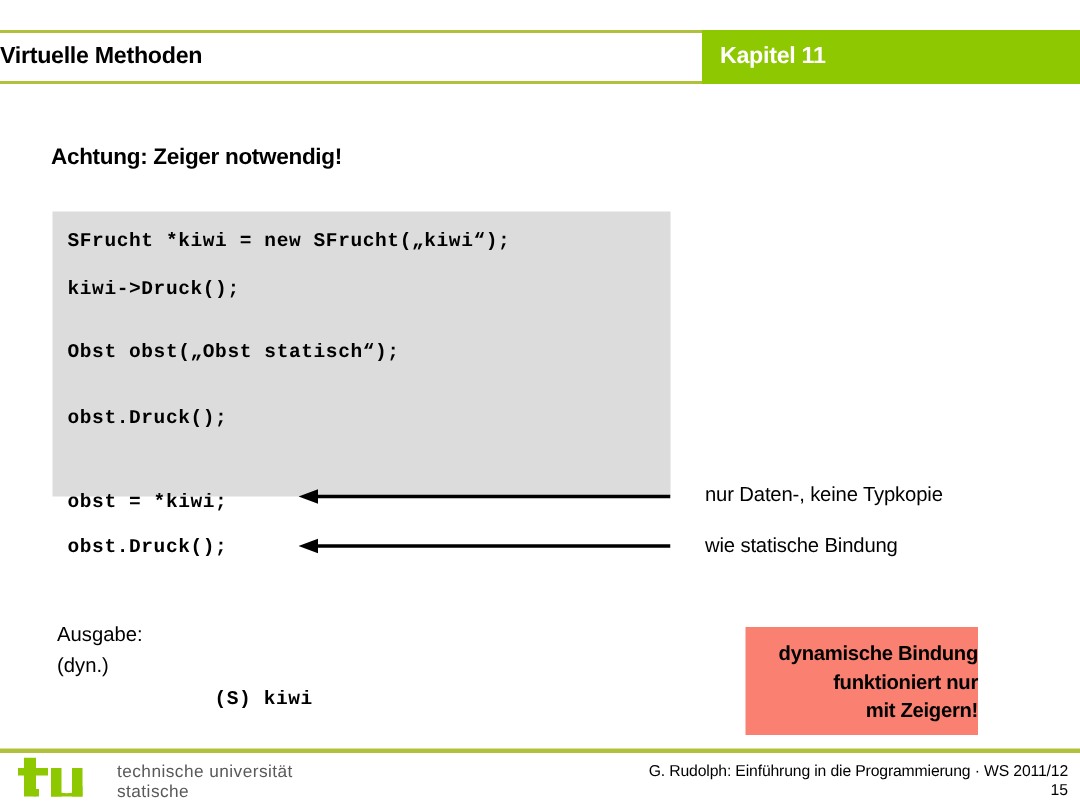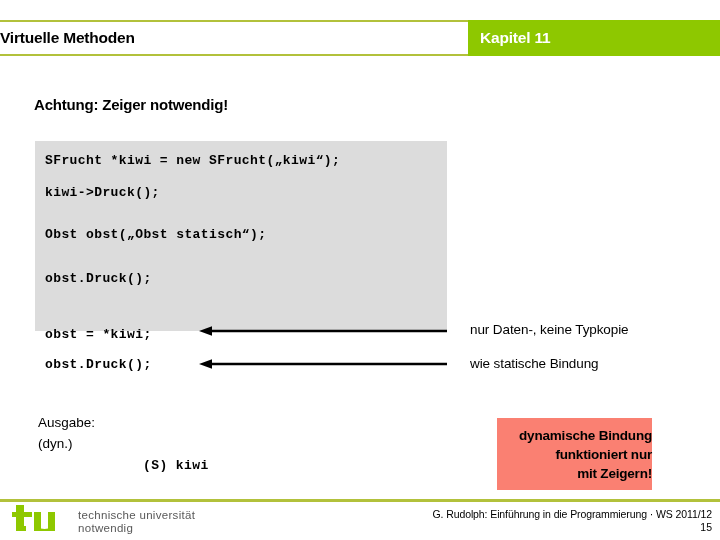--- a/index.html
+++ b/index.html
@@ -255,18 +255,18 @@
   <svg id="logo-mark" viewBox="0 0 60 30">
     <rect x="4" y="0" width="8" height="26" fill="#8ec800"></rect>
     <rect x="0" y="7" width="20" height="5" fill="#8ec800"></rect>
     <path d="M4 20 a8 8 0 0 0 8 6 h2 v-5 h-2 a3 3 0 0 1 -3 -3 z" fill="#8ec800"></path>
     <rect x="22" y="7" width="7" height="19" fill="#8ec800"></rect>
     <rect x="36" y="7" width="7" height="19" fill="#8ec800"></rect>
     <path d="M22 19 a11 7 0 0 0 21 0 v7 h-21 z" fill="#8ec800"></path>
   </svg>
   <div id="logo-text">
     <div>technische universität</div>
-    <div>notwendig</div>
+    <div>statische</div>
   </div>
 </div>
 
 <div id="footer-credit">G. Rudolph: Einführung in die Programmierung · WS 2011/12</div>
 <div id="footer-page">15</div>
 
 </body></html>

